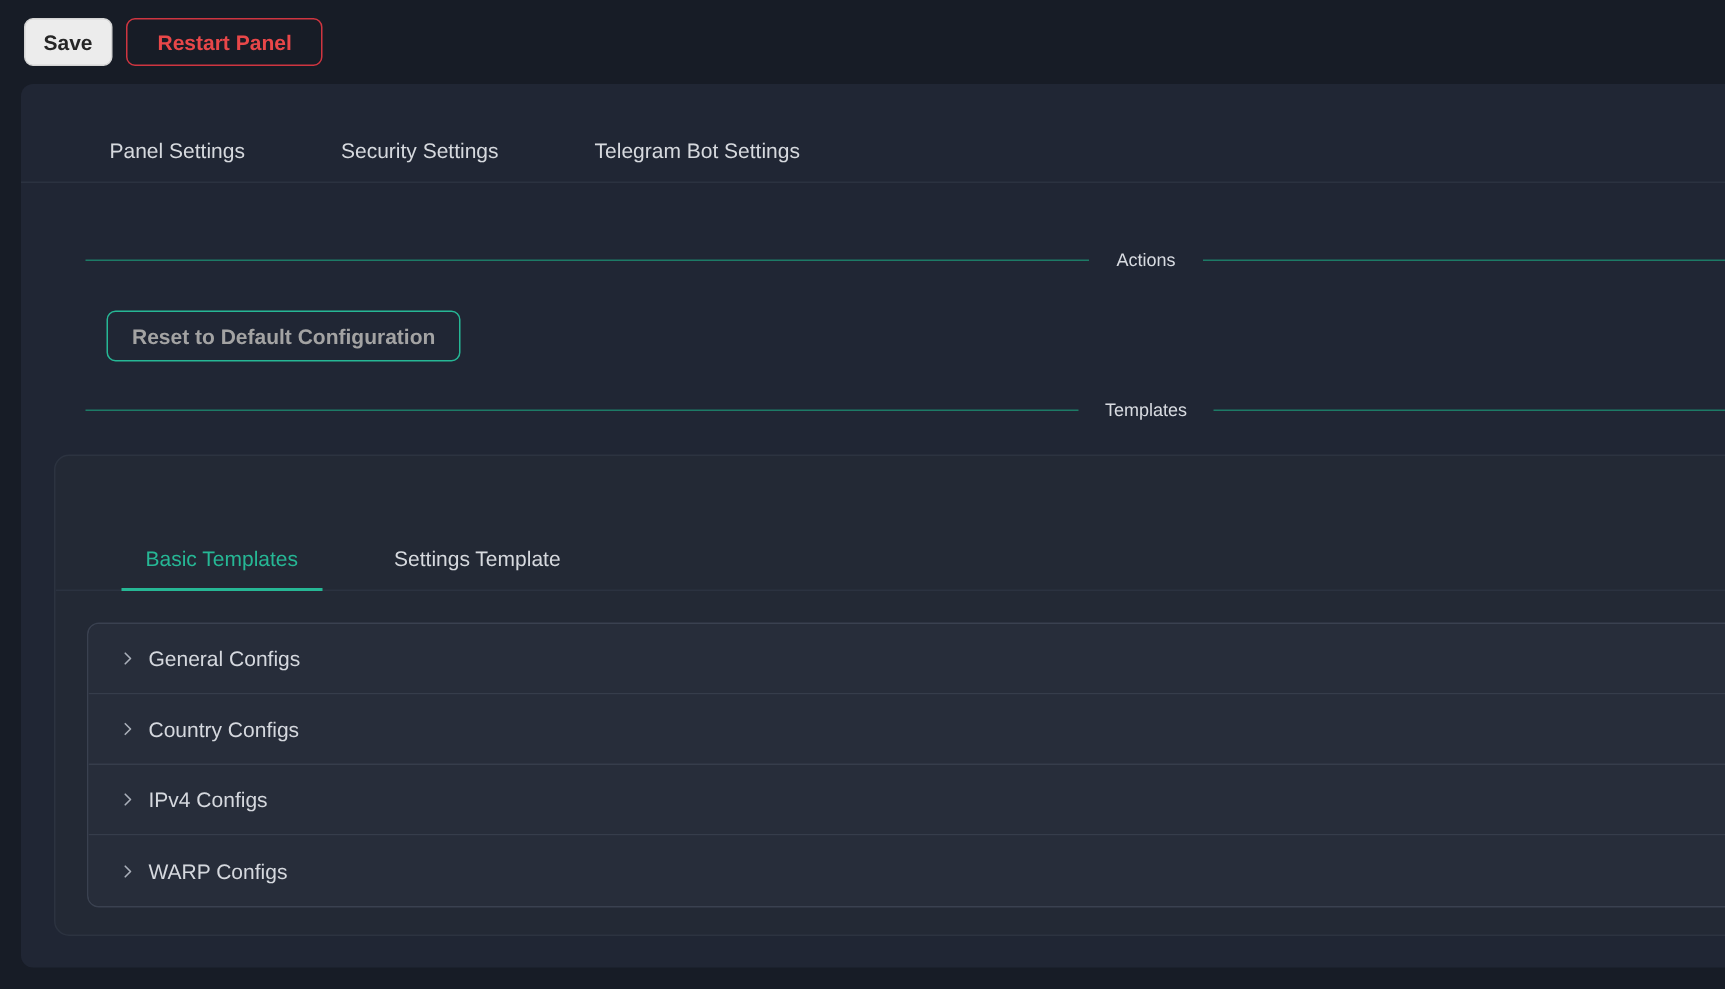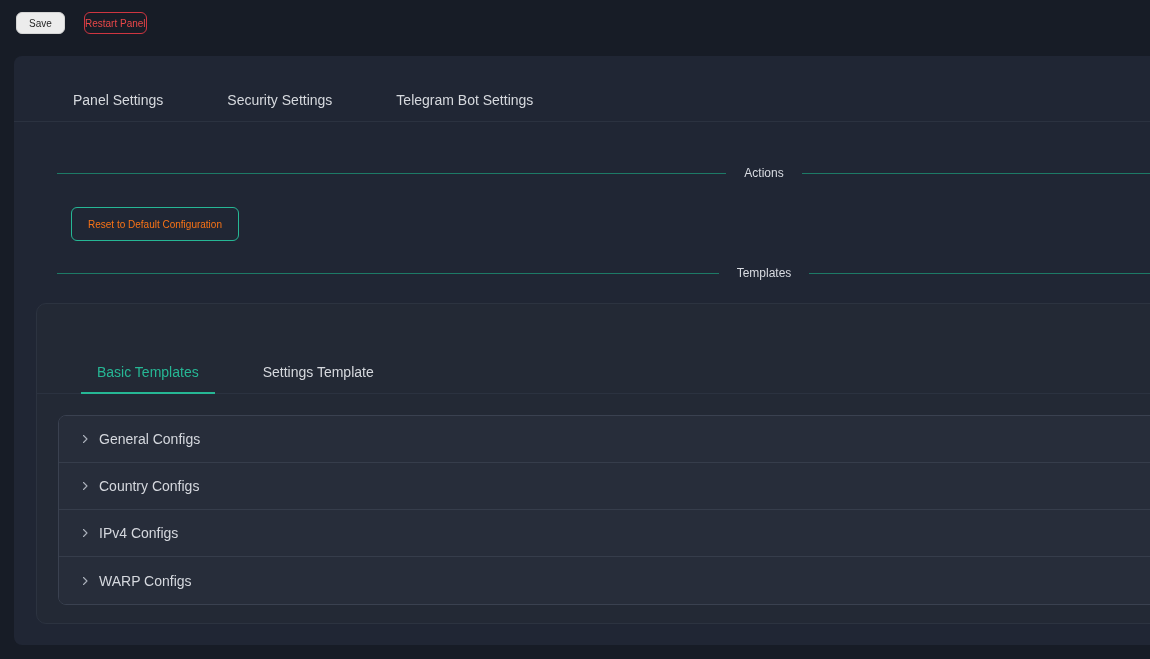--- a/index.html
+++ b/index.html
@@ -12,32 +12,32 @@
     color: #d6d9de;
   }
   
   .topbar {
     position: absolute; top: 0; left: 0;
     width: 1150px; height: 54px;
     background: #171c26;
   }
   .btn {
     display: inline-flex; align-items: center; justify-content: center;
-    height: 22px; border-radius: 6px; font-size: 10px;
-    cursor: pointer; user-select: none; white-space: nowrap;
+    height: 32px; border-radius: 6px; font-size: 14px;
+    cursor: pointer; user-select: none; white-space: nowrap; font-weight: bold;
   }
   .btn-save {
     position: absolute; left: 16px; top: 12px;
     padding: 0 12px;
     background: #ececec; color: #262626;
     border: 1px solid #d4d4d4;
   }
   .btn-restart {
     position: absolute; left: 84px; top: 12px;
-    padding: 0 0;
+    padding: 0 20px;
     background: transparent; color: #e84749;
     border: 1px solid #cf3540;
   }
   
   .card {
     position: absolute; top: 56px; left: 14px;
     width: 1500px; height: 589px;
     background: #202634;
     border-radius: 8px;
   }
@@ -60,21 +60,21 @@
     padding: 0 43px; height: 22px;
   }
   .divider .line { flex: 1; height: 1px; background: #1d7a66; }
   .divider .label { font-size: 12px; color: #d8dbe1; white-space: nowrap; }
   .divider-actions   { margin-top: 40px; }
   .divider-templates { margin-top: 21px; }
   
   .btn-reset {
     margin: 23px 0 0 57px;
     padding: 16px 16px;
-    background: transparent; color: #f97316;
+    background: transparent; color: #a3a3a3;
     border: 1px solid #26b795;
   }
   
   .inner-panel {
     margin: 19px 22px 0 22px;
     height: 321px;
     background: #232935;
     border: 1px solid #2c3340;
     border-radius: 10px;
     overflow: hidden;

